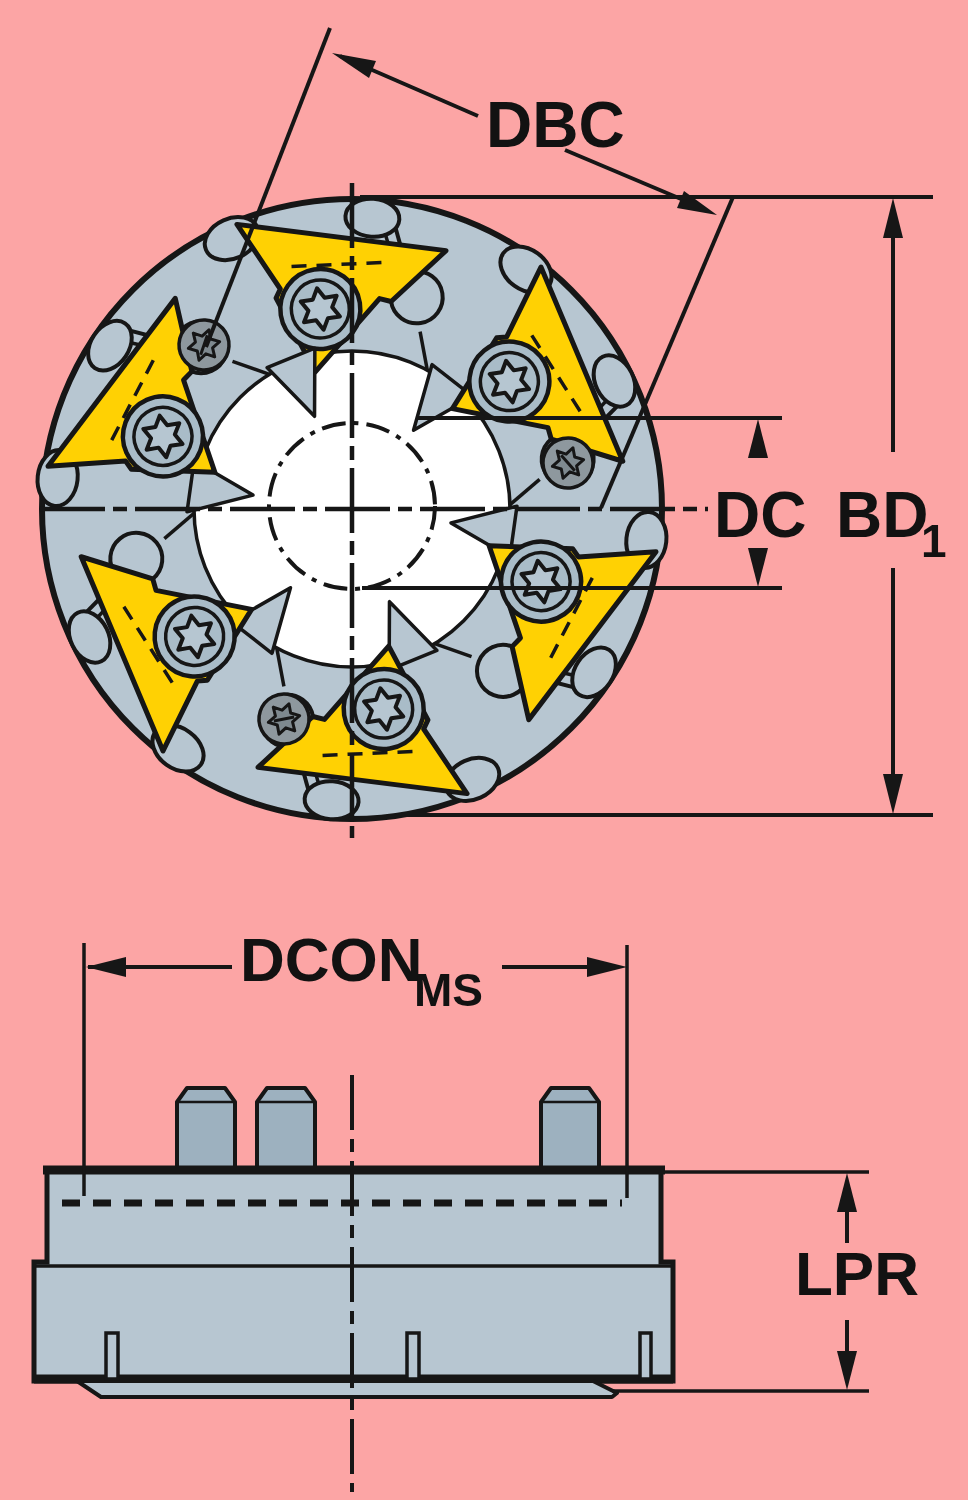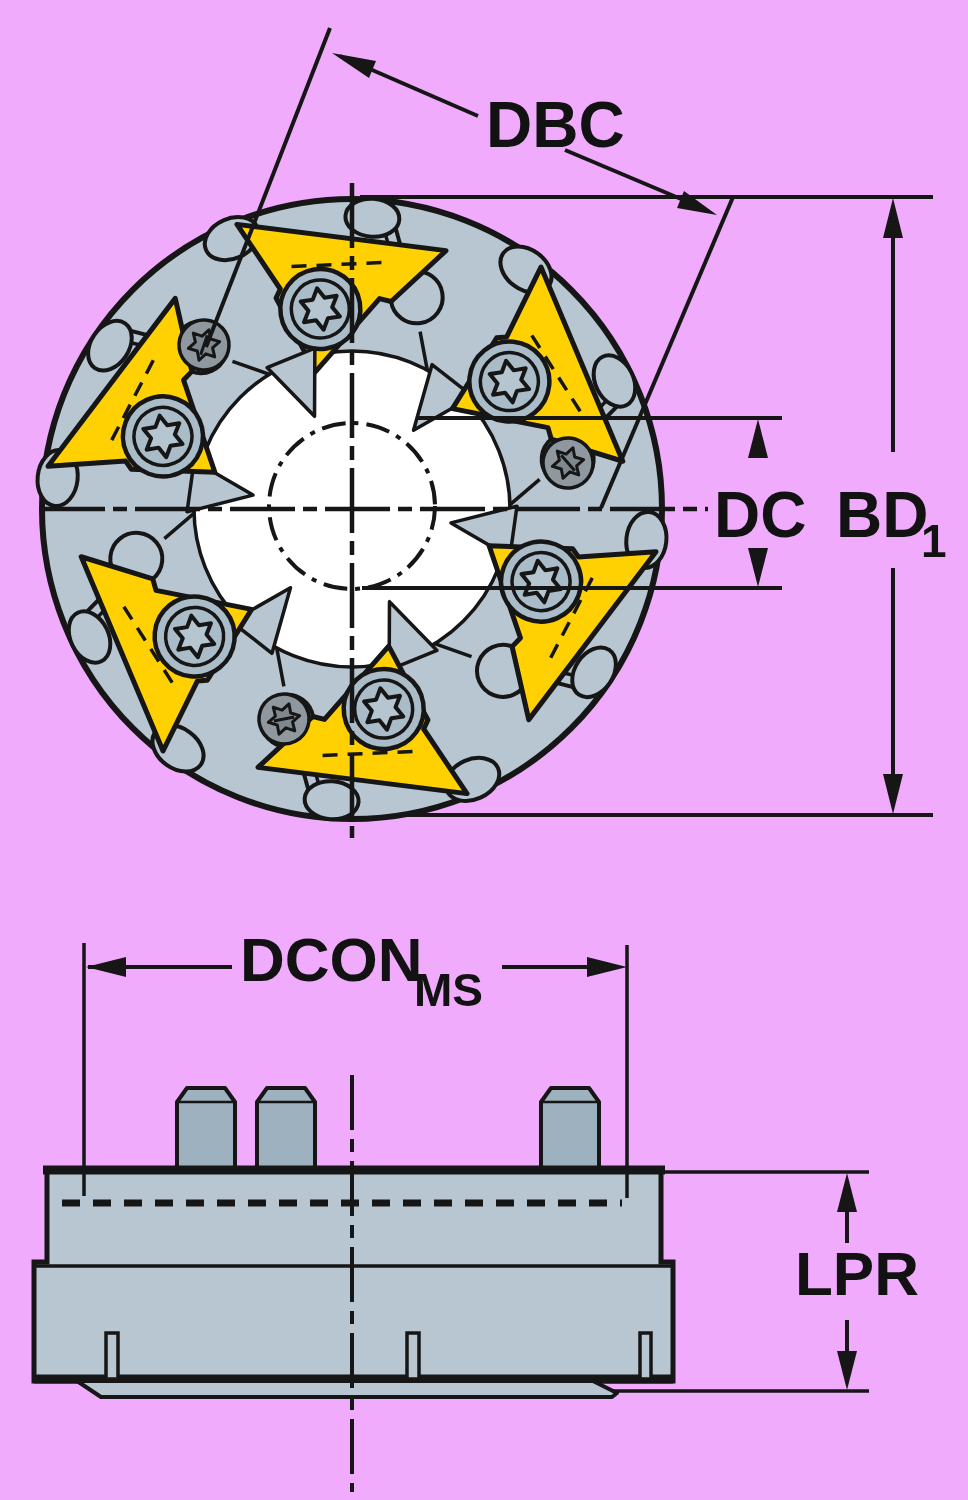--- a/index.html
+++ b/index.html
@@ -1,16 +1,16 @@
 <!DOCTYPE html>
 <html><head>
 <meta charset="utf-8">
 <style>
   html,body{margin:0;padding:0;background:#ffffff;}
-  .stage{width:968px;height:1500px;position:relative;background:#f0abfc;overflow:hidden;}
+  .stage{width:968px;height:1500px;position:relative;background:#fca5a5;overflow:hidden;}
   svg{display:block;}
   .dim-label{font-family:"Liberation Sans","DejaVu Sans",sans-serif;font-weight:bold;fill:#121212;}
   .ln{stroke:#161616;fill:none;}
   .arrow{fill:#161616;stroke:none;}
 </style>
 </head>
 <body>
 
 <div class="stage">
 <svg width="968" height="1500" viewBox="0 0 968 1500">

